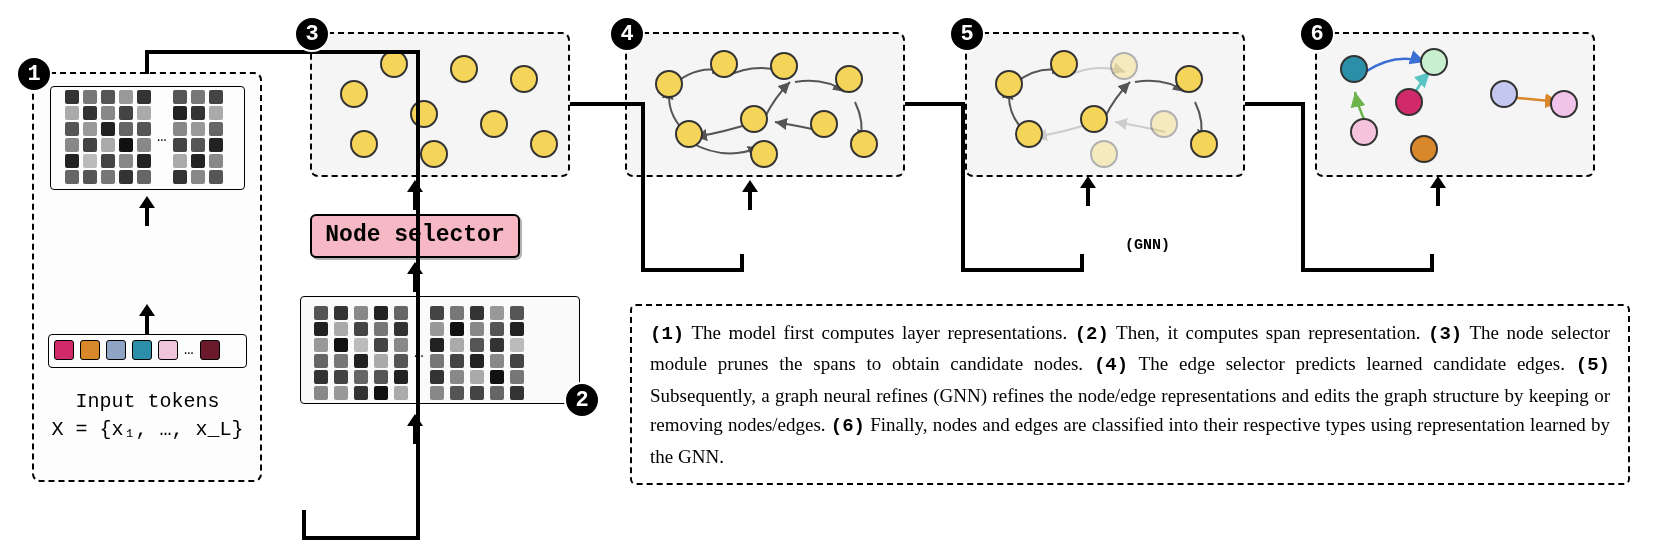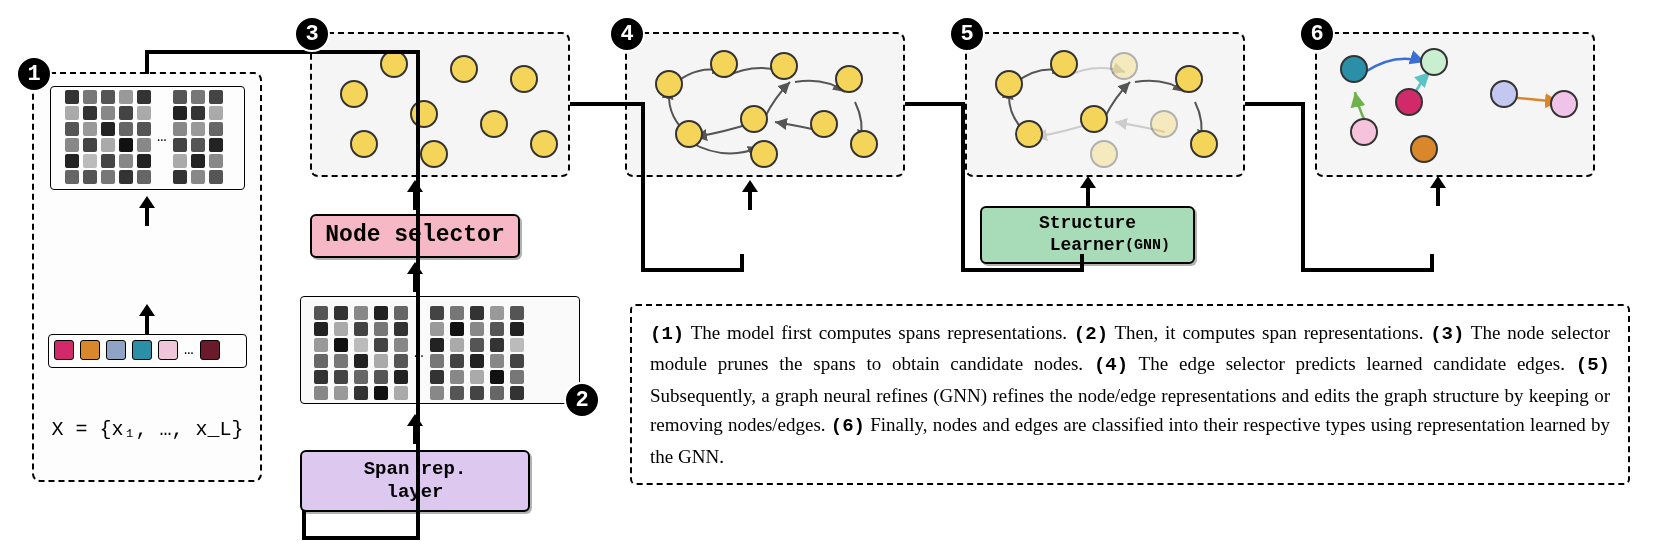--- a/index.html
+++ b/index.html
@@ -111,30 +111,29 @@
   <div class="tok" style="background:#d12a6b"></div>
   <div class="tok" style="background:#d9872b"></div>
   <div class="tok" style="background:#8fa3c4"></div>
   <div class="tok" style="background:#2b8fa8"></div>
   <div class="tok" style="background:#f0c4d9"></div>
   <span style="font-family:'Courier New'">…</span>
   <div class="tok" style="background:#6b1a2b"></div>
 </div>
 <div style="position:absolute;left:38px;top:324px;width:199px;height:34px;border:1.5px solid #000;border-radius:4px"></div>
 
+<div class="txt" style="left:40px;top:380px;width:195px;font-size:20px">Input tokens</div>
 <div class="txt ital" style="left:40px;top:408px;width:195px;font-size:20px">X = {x₁, …, x_L}</div>
 
 <div class="connector" style="left:135px;top:40px;width:4px;height:24px"></div>
 <div class="connector" style="left:135px;top:40px;width:275px;height:4px"></div>
 <div class="connector" style="left:406px;top:40px;width:4px;height:490px"></div>
 <div class="connector" style="left:292px;top:526px;width:118px;height:4px"></div>
 <div class="connector" style="left:292px;top:500px;width:4px;height:30px"></div>
 
-<div class="modbox" style="left:290px;top:440px;width:230px;height:62px;background:#ddc9f0;font-size:19px;white-space:pre-line">Span rep.
-layer</div>
 <div class="arrow-up" style="left:397px;top:404px"></div>
 
 <div style="position:absolute;left:290px;top:286px;width:280px;height:108px;border:1.5px solid #000;border-radius:4px;background:#fafafa"></div>
 <div class="matrix" style="left:304px;top:296px;gap:6px">
   <div class="col">
         <div class="cell" style="background:#555"></div>
         <div class="cell" style="background:#222"></div>
         <div class="cell" style="background:#999"></div>
         <div class="cell" style="background:#666"></div>
         <div class="cell" style="background:#333"></div>
@@ -267,24 +266,20 @@
 <div class="node" style="left:800px;top:100px;background:#f5d45a"></div>
 <div class="node" style="left:825px;top:55px;background:#f5d45a"></div>
 <div class="node" style="left:840px;top:120px;background:#f5d45a"></div>
 <div class="node" style="left:740px;top:130px;background:#f5d45a"></div>
 
 <div class="connector" style="left:895px;top:92px;width:60px;height:4px"></div>
 <div class="connector" style="left:951px;top:92px;width:4px;height:170px"></div>
 <div class="connector" style="left:951px;top:258px;width:123px;height:4px"></div>
 <div class="connector" style="left:1070px;top:244px;width:4px;height:18px"></div>
 
-<div class="modbox" style="left:970px;top:196px;width:215px;height:58px;background:#a8dcb8;font-size:18px;flex-direction:column">
-  <span style="white-space:pre-line">Structure
-Learner</span>
-</div>
 <span class="txt" style="left:1115px;top:227px;font-size:15px;font-family:'Courier New';font-weight:bold">(GNN)</span>
 <div class="arrow-up" style="left:1070px;top:166px"></div>
 <div class="dashbox" style="left:955px;top:22px;width:280px;height:145px;background:#f5f5f5"></div>
 <div class="badge" style="left:939px;top:6px">5</div>
 <svg class="edges" style="left:955px;top:22px" width="280" height="145">
 <defs>
 <marker id="ah5" markerWidth="8" markerHeight="8" refX="6" refY="3" orient="auto">
           <path d="M0,0 L6,3 L0,6 Z" fill="#555"></path>
         </marker>
 <marker id="ah5f" markerWidth="8" markerHeight="8" refX="6" refY="3" orient="auto">
@@ -340,21 +335,21 @@
 </svg>
 <div class="node" style="left:1330px;top:45px;background:#2b8fa8"></div>
 <div class="node" style="left:1410px;top:38px;background:#c8f0d0"></div>
 <div class="node" style="left:1385px;top:78px;background:#d12a6b"></div>
 <div class="node" style="left:1340px;top:108px;background:#f5c4dc"></div>
 <div class="node" style="left:1400px;top:125px;background:#d9872b"></div>
 <div class="node" style="left:1480px;top:70px;background:#c4c8f0"></div>
 <div class="node" style="left:1540px;top:80px;background:#f0c4e8"></div>
 
 <div class="desc" style="left:620px;top:294px;width:1000px">
-<b>(1)</b><span> The model first computes spans representations. </span>
-<b>(2)</b><span> Then, it computes span representations. </span>
+<b>(1)</b><span> The model first computes layer representations. </span>
+<b>(2)</b><span> Then, it computes span representation. </span>
 <b>(3)</b><span> The node selector module prunes the spans to obtain candidate nodes. </span>
 <b>(4)</b><span> The edge selector predicts learned candidate edges. </span>
 <b>(5)</b><span> Subsequently, a graph neural refines (GNN) refines the node/edge representations and edits the graph structure by keeping or removing nodes/edges. </span>
 <b>(6)</b><span> Finally, nodes and edges are classified into their respective types using representation learned by the GNN.</span>
 </div>
 
 </div>
 
 </body></html>

